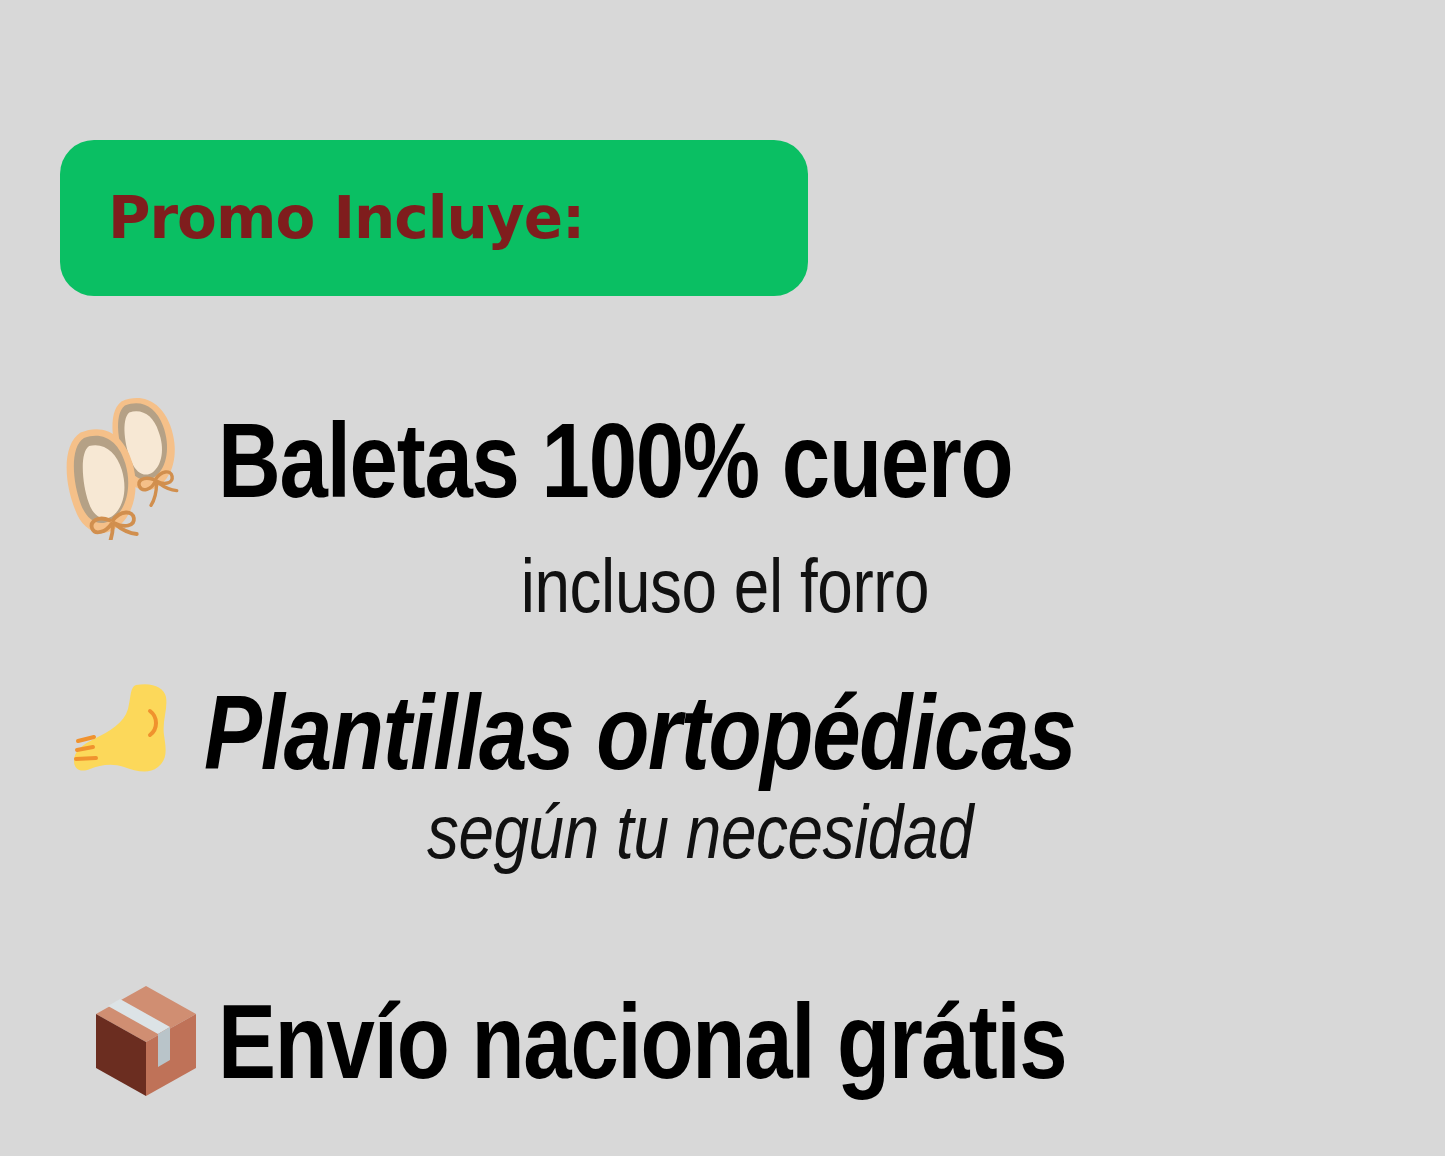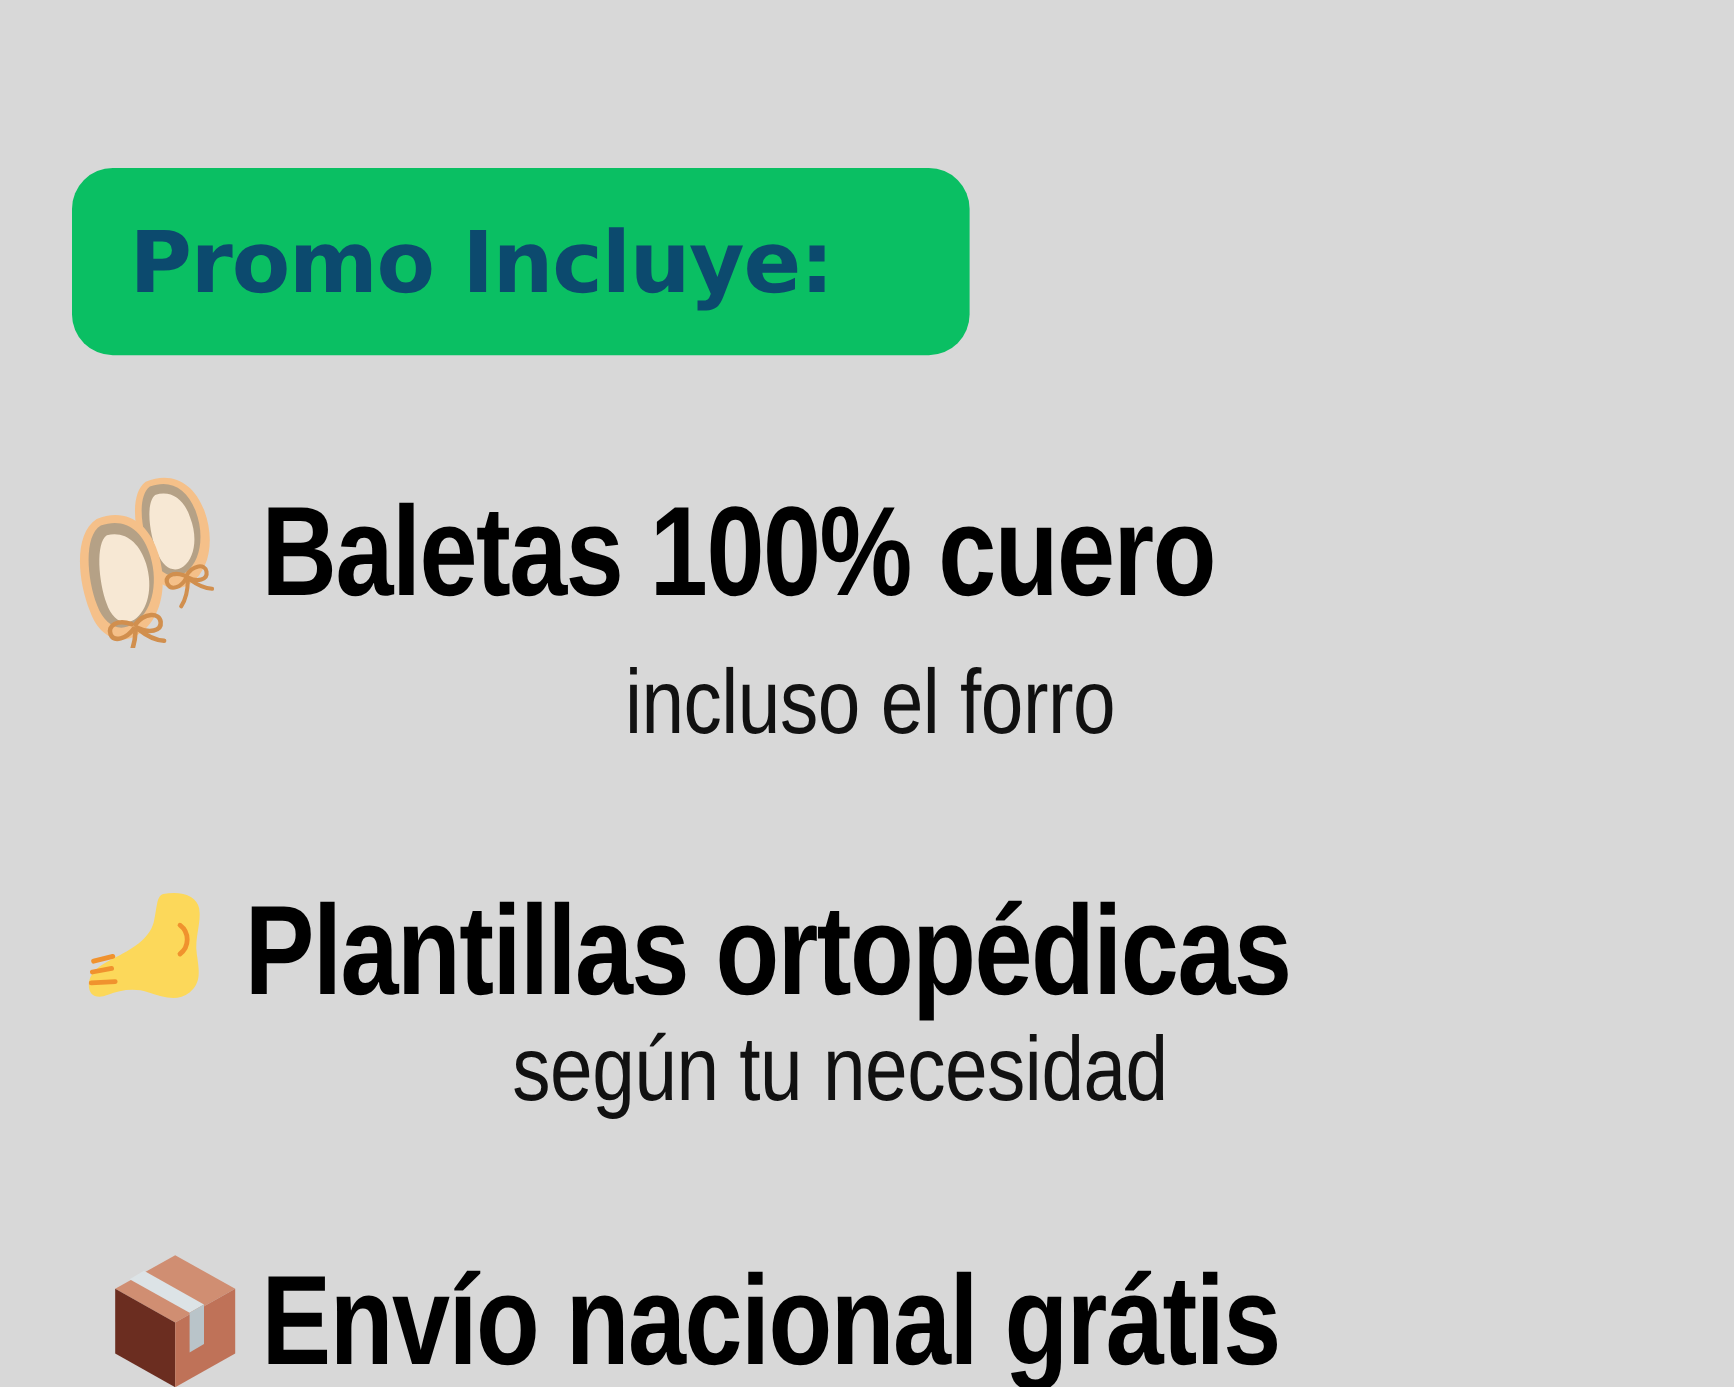--- a/index.html
+++ b/index.html
@@ -29,24 +29,24 @@
     width: 748px;
     height: 156px;
     background: #0abf63;
     border-radius: 34px;
     display: flex;
     align-items: center;
     box-sizing: border-box;
     padding-left: 48px;
   }
   .badge-label {
-    color: #0c4a6e;
+    color: #7f1d1d;
     font-family: "DejaVu Sans", sans-serif;
     font-weight: bold;
-    font-size: 71px;
+    font-size: 58px;
     line-height: 1;
     letter-spacing: -1px;
     white-space: nowrap;
   }
 
   
   .benefits {
     position: absolute;
     left: 0;
     top: 380px;
@@ -94,21 +94,21 @@
   .row-shoes .benefit-title { font-size: 106px; margin-left: 10px; }
   .row-shoes .benefit-sub {
     transform-origin: center center;
     text-align: center;
     margin-top: 6px;
     margin-left: 190px;
     width: 1070px;
   }
 
   
-  .row-foot { margin-top: 112px; }
+  .row-foot { margin-top: 52px; font-style: italic; }
   .row-foot .emoji-slot { width: 124px; height: 106px; margin-left: 72px; }
   .row-foot .benefit-title { font-size: 106px; margin-left: 8px; }
   .row-foot .benefit-sub {
     transform-origin: center center;
     text-align: center;
     margin-top: 6px;
     margin-left: 110px;
     width: 1180px;
   }
 

